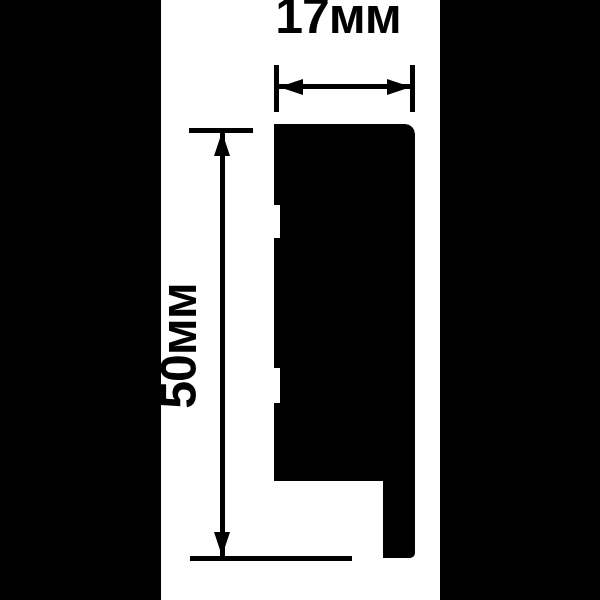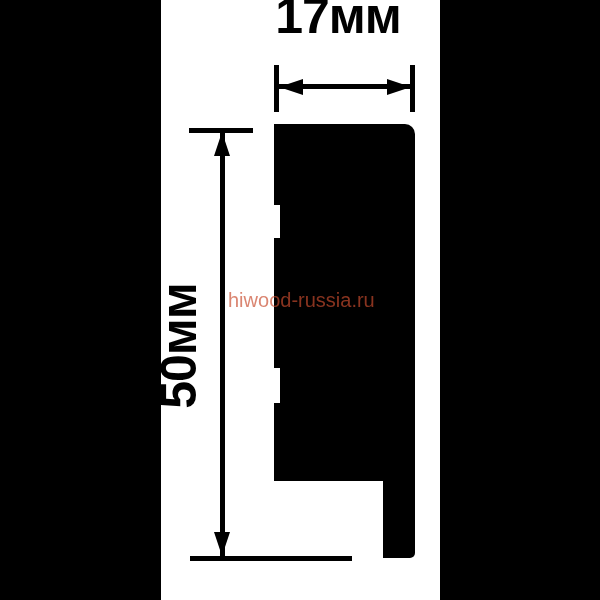--- a/index.html
+++ b/index.html
@@ -144,15 +144,14 @@
   <div class="line vdim-line"></div>
   <div class="arrow arrow-up"></div>
   <div class="arrow arrow-down"></div>
   <div class="line baseline"></div>
 
   <div class="profile-body"></div>
   <div class="profile-foot"></div>
   <div class="notch notch-upper"></div>
   <div class="notch notch-lower"></div>
 
-  <div class="watermark">hiwood-russia.ru</div>
 
 </div>
 
 </body></html>

